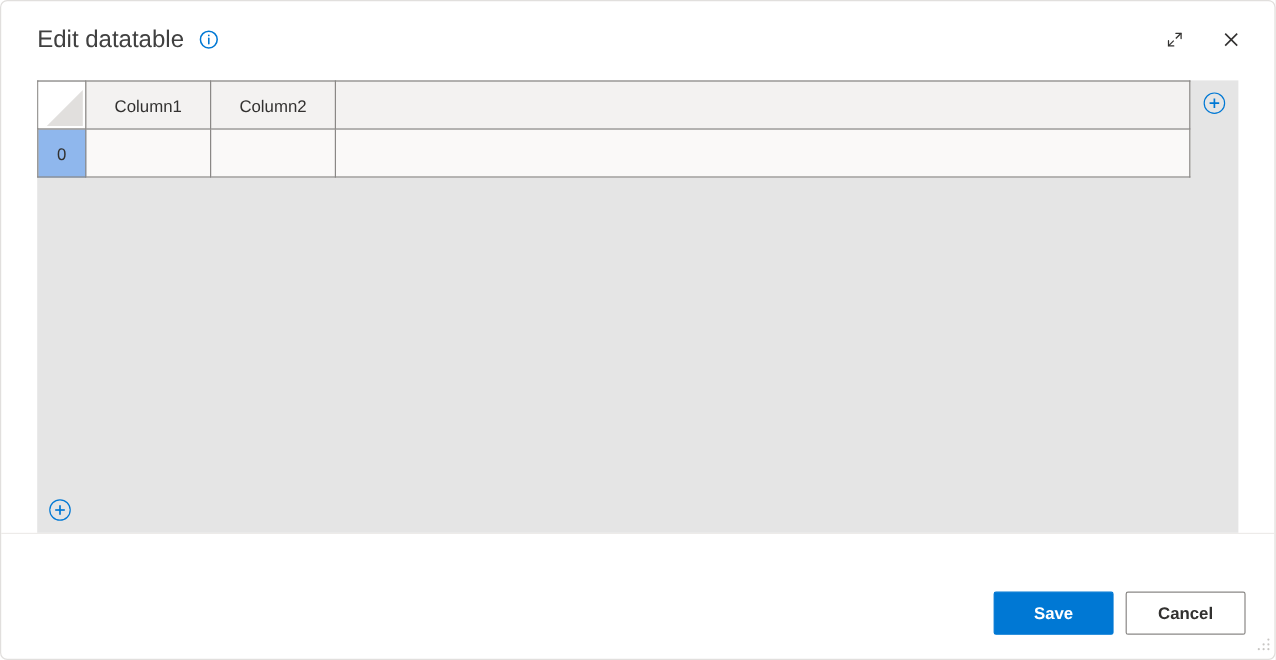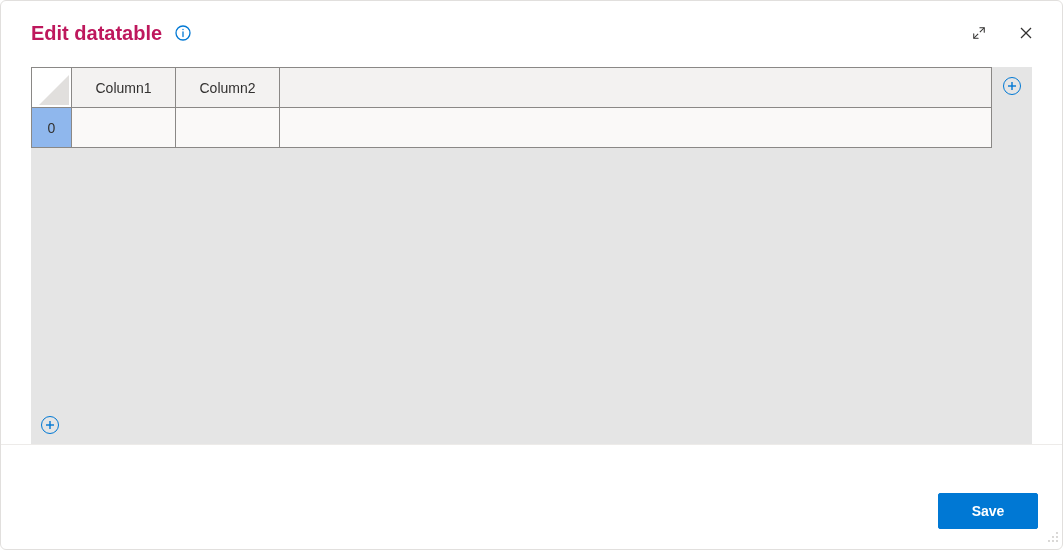--- a/index.html
+++ b/index.html
@@ -26,22 +26,22 @@
       position: relative;
     }
     .dialog-header {
       display: flex;
       align-items: center;
       padding: 20px 24px 12px 30px;
       gap: 12px;
     }
     .dialog-title {
       font-size: 20px;
-      font-weight: 700;
-      color: #be185d;
+      font-weight: 400;
+      color: #404040;
     }
     .info-icon {
       display: inline-flex;
       align-items: center;
       justify-content: center;
       width: 18px;
       height: 18px;
       color: #0078d4;
     }
     .header-controls {
@@ -267,20 +267,21 @@
             <line x1="5" y1="1" x2="5" y2="9"></line>
             <line x1="1" y1="5" x2="9" y2="5"></line>
           </svg>
         </button>
       </div>
     </div>
   </div>
 
   <div class="dialog-footer">
     <button class="btn btn-primary">Save</button>
+    <button class="btn btn-secondary">Cancel</button>
   </div>
 
   <span class="resize-grip">
     <svg width="12" height="12" viewBox="0 0 12 12">
       <circle cx="10" cy="2" r="0.9" fill="currentColor"></circle>
       <circle cx="6" cy="6" r="0.9" fill="currentColor"></circle>
       <circle cx="10" cy="6" r="0.9" fill="currentColor"></circle>
       <circle cx="2" cy="10" r="0.9" fill="currentColor"></circle>
       <circle cx="6" cy="10" r="0.9" fill="currentColor"></circle>
       <circle cx="10" cy="10" r="0.9" fill="currentColor"></circle>

